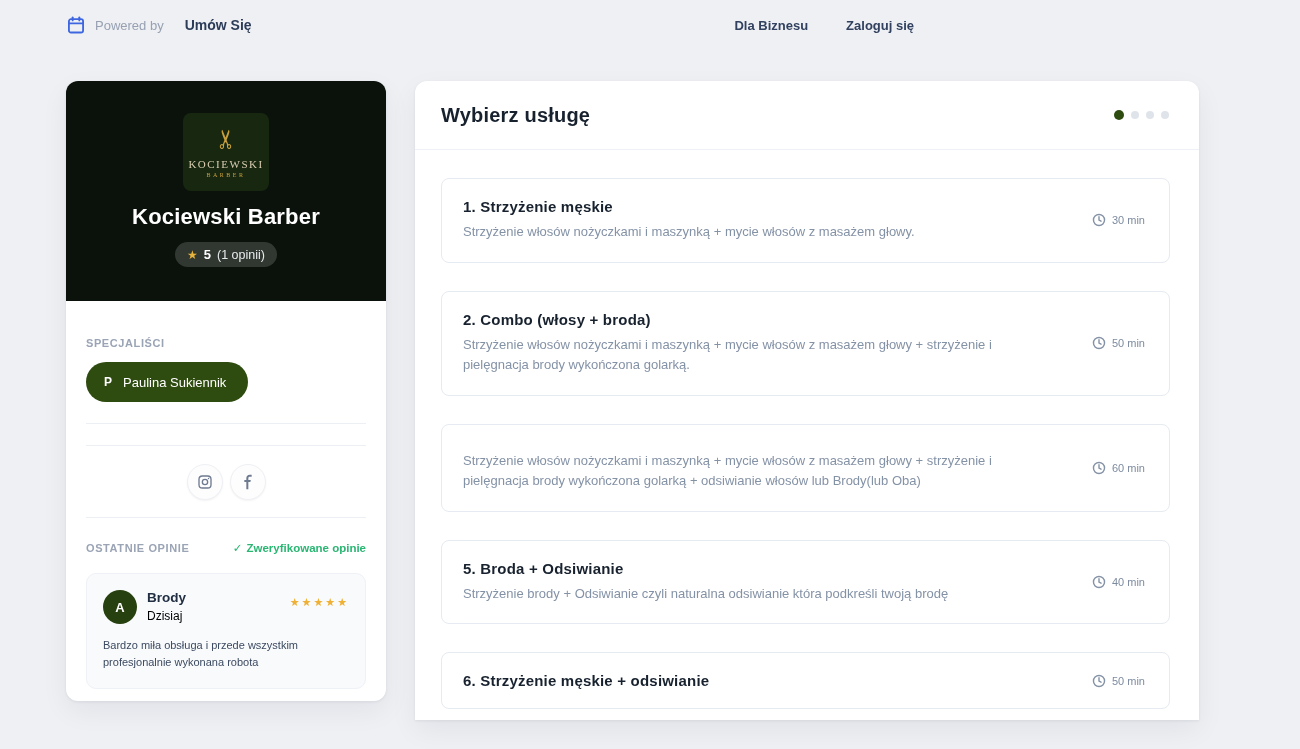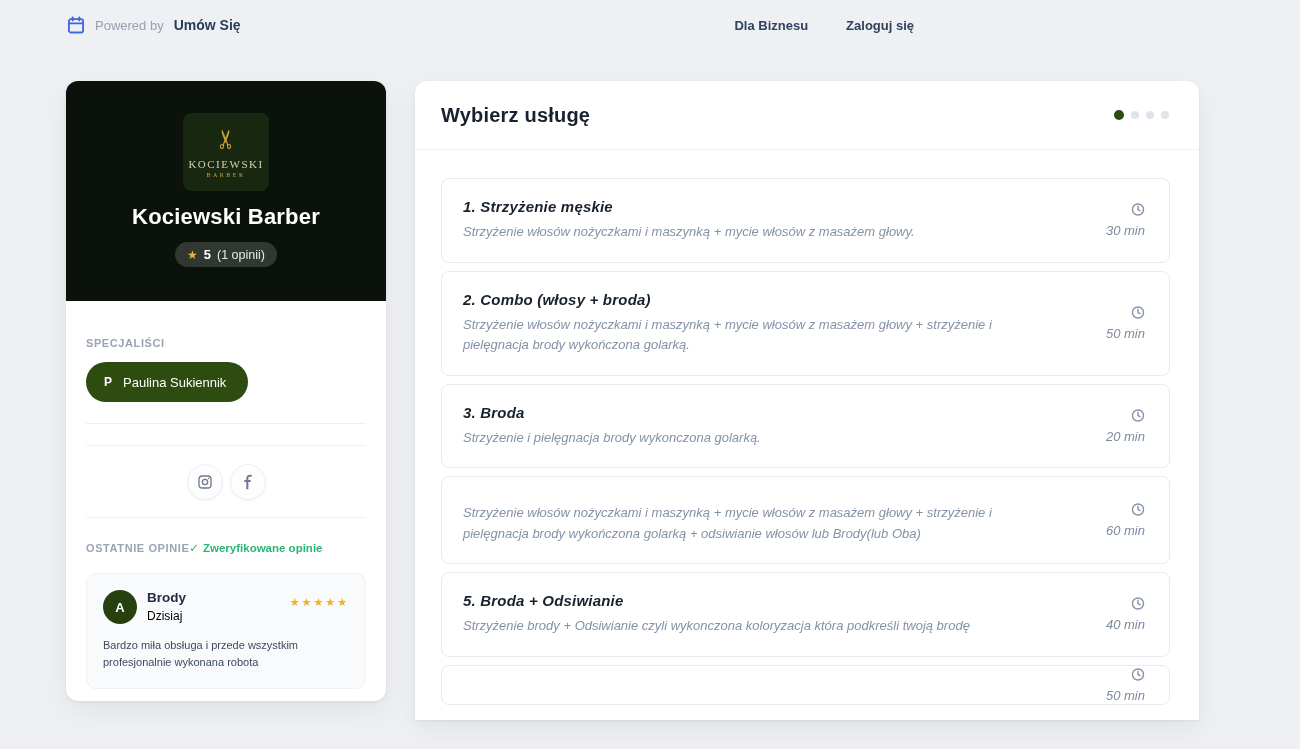--- a/index.html
+++ b/index.html
@@ -7,21 +7,21 @@
     font-family:"Liberation Sans","DejaVu Sans",sans-serif;
     background:#eef0f4; color:#1b2637; }
 
   
   .topbar { position:absolute; left:0; top:0; width:1032px; height:50px;
     display:flex; align-items:center; justify-content:space-between;
     padding:0 118px 0 66px; }
   .brandwrap { display:flex; align-items:center; gap:9px; }
   .cal-icon { width:20px; height:20px; color:#3e66e0; }
   .powered { font-size:13px; color:#97a1b2; font-weight:500; }
-  .brand { font-size:14px; color:#2c3c58; font-weight:700; margin-left:1px; }
+  .brand { font-size:14px; color:#2c3c58; font-weight:700; margin-left:12px; }
   .topnav { display:flex; align-items:flex-end; gap:38px; }
   .topnav a { font-size:13px; color:#31415f; font-weight:600; text-decoration:none; cursor:pointer; }
 
   
   .sidebar { position:absolute; left:66px; top:81px; width:320px; height:620px;
     background:#ffffff; border-radius:12px;
     box-shadow:0 1px 3px rgba(16,24,40,.07), 0 10px 28px rgba(16,24,40,.06); }
   .banner { width:320px; height:220px; background:#0a120b; border-radius:12px 12px 0 0;
     display:flex; flex-direction:column; align-items:center; }
   .logo-box { margin-top:32px; width:86px; height:78px; background:#18270f; border-radius:8px;
@@ -45,21 +45,21 @@
   .spec-pill .initial { color:#ffffff; font-size:12px; font-weight:700; }
   .spec-pill .name { color:#ffffff; font-size:13px; }
   .divider { border:none; border-top:1px solid #eceff4; margin:0; }
   .d1 { margin-top:21px; }
   .d2 { margin-top:21px; }
   .socials { display:flex; justify-content:center; gap:7px; margin-top:18px; }
   .soc-circle { width:36px; height:36px; border-radius:50%; background:#fdfdfe;
     border:1px solid #eef0f4; display:flex; align-items:center; justify-content:center;
     color:#6d7a90; cursor:pointer; box-shadow:0 1px 2px rgba(16,24,40,.05); }
   .d3 { margin-top:17px; }
-  .opinie-row { display:flex; align-items:center; justify-content:flex-start; margin-top:23px; }
+  .opinie-row { display:flex; align-items:center; justify-content:space-between; margin-top:23px; }
   .verified { font-size:11.5px; font-weight:600; color:#2bb673; display:flex; gap:4px; align-items:center; }
   .review-card { margin-top:18px; background:#f8fafc; border:1px solid #eef1f6;
     border-radius:10px; padding:16px 16px 18px 16px; }
   .review-head { display:flex; align-items:flex-start; }
   .avatar { width:34px; height:34px; border-radius:50%; background:#27400f; color:#ffffff;
     font-size:13px; font-weight:700; display:flex; align-items:center; justify-content:center; flex:none; }
   .review-meta { margin-left:10px; flex:1; }
   .review-author { font-size:13.5px; font-weight:700; color:#222f43; }
   .review-date { font-size:12px; color:#000000; margin-top:4px; }
   .review-stars { color:#efb034; font-size:11px; letter-spacing:2px; margin-top:6px; white-space:nowrap; }
@@ -69,28 +69,28 @@
   .main-panel { position:absolute; left:415px; top:81px; width:784px; height:639px;
     background:#ffffff; border-radius:12px 12px 0 0;
     box-shadow:0 1px 3px rgba(16,24,40,.07), 0 10px 28px rgba(16,24,40,.06); }
   .main-head { height:69px; display:flex; align-items:center; justify-content:space-between;
     padding:0 30px 0 26px; border-bottom:1px solid #eef1f5; }
   .main-title { font-size:20px; font-weight:700; color:#18222f; letter-spacing:.2px; }
   .dots { display:flex; align-items:center; gap:7px; }
   .dot { width:8px; height:8px; border-radius:50%; background:#dfe3ea; }
   .dot.active { width:10px; height:10px; background:#2e4b10; }
 
-  .services { padding:28px 29px 8px 26px; display:flex; flex-direction:column; gap:8px;font-style:italic; }
+  .services { padding:28px 29px 8px 26px; display:flex; flex-direction:column; gap:28px; }
   .service-card { position:relative; background:#ffffff; border:1px solid #e6eaf1;
     border-radius:8px; padding:19px 120px 19px 21px; cursor:pointer; }
   .service-title { font-size:15px; font-weight:700; color:#18222f; letter-spacing:.2px; }
   .service-desc { font-size:13px; color:#8492a6; line-height:1.58; margin-top:7px; max-width:600px; }
   .service-desc:empty { display:none; }
   .service-duration { position:absolute; right:24px; top:50%; transform:translateY(-50%);
-    display:flex; align-items:flex-end; gap:6px; font-size:13px; color:#7d8ba0; white-space:nowrap;flex-direction:column; }
+    display:flex; align-items:center; gap:6px; font-size:11px; color:#7d8ba0; white-space:nowrap; }
   .clock { width:14px; height:14px; color:#8492a6; }
 </style>
 </head>
 <body>
 
 <div class="topbar">
   <div class="brandwrap">
     <svg class="cal-icon" viewBox="0 0 24 24" fill="none" stroke="currentColor" stroke-width="2.2" stroke-linecap="round">
       <rect x="3.5" y="5" width="17" height="16" rx="2.5"></rect>
       <line x1="3.5" y1="10" x2="20.5" y2="10"></line>
@@ -201,56 +201,46 @@
       <div class="service-desc">Strzyżenie włosów nożyczkami i maszynką + mycie włosów z masażem głowy + strzyżenie i pielęgnacja brody wykończona golarką.</div>
       <div class="service-duration">
         <svg class="clock" viewBox="0 0 24 24" fill="none" stroke="currentColor" stroke-width="2.4" stroke-linecap="round">
             <circle cx="12" cy="12" r="9.5"></circle>
             <path d="M12 6.5V12l3.5 2"></path>
           </svg>
         <span>50 min</span>
       </div>
     </div>
 
-    <div class="service-card">
-      <div class="service-title">3. Broda</div>
-      <div class="service-desc">Strzyżenie i pielęgnacja brody wykonczona golarką.</div>
-      <div class="service-duration">
-        <svg class="clock" viewBox="0 0 24 24" fill="none" stroke="currentColor" stroke-width="2.4" stroke-linecap="round">
-            <circle cx="12" cy="12" r="9.5"></circle>
-            <path d="M12 6.5V12l3.5 2"></path>
-          </svg>
-        <span>20 min</span>
-      </div>
-    </div>
 
     <div class="service-card">
       <div class="service-desc">Strzyżenie włosów nożyczkami i maszynką + mycie włosów z masażem głowy + strzyżenie i pielęgnacja brody wykończona golarką + odsiwianie włosów lub Brody(lub Oba)</div>
       <div class="service-duration">
         <svg class="clock" viewBox="0 0 24 24" fill="none" stroke="currentColor" stroke-width="2.4" stroke-linecap="round">
             <circle cx="12" cy="12" r="9.5"></circle>
             <path d="M12 6.5V12l3.5 2"></path>
           </svg>
         <span>60 min</span>
       </div>
     </div>
 
     <div class="service-card">
       <div class="service-title">5. Broda + Odsiwianie</div>
-      <div class="service-desc">Strzyżenie brody + Odsiwianie czyli wykonczona koloryzacja która podkreśli twoją brodę</div>
+      <div class="service-desc">Strzyżenie brody + Odsiwianie czyli naturalna odsiwianie która podkreśli twoją brodę</div>
       <div class="service-duration">
         <svg class="clock" viewBox="0 0 24 24" fill="none" stroke="currentColor" stroke-width="2.4" stroke-linecap="round">
             <circle cx="12" cy="12" r="9.5"></circle>
             <path d="M12 6.5V12l3.5 2"></path>
           </svg>
         <span>40 min</span>
       </div>
     </div>
 
     <div class="service-card">
+      <div class="service-title">6. Strzyżenie męskie + odsiwianie</div>
 
       <div class="service-duration">
         <svg class="clock" viewBox="0 0 24 24" fill="none" stroke="currentColor" stroke-width="2.4" stroke-linecap="round">
             <circle cx="12" cy="12" r="9.5"></circle>
             <path d="M12 6.5V12l3.5 2"></path>
           </svg>
         <span>50 min</span>
       </div>
     </div>
 

